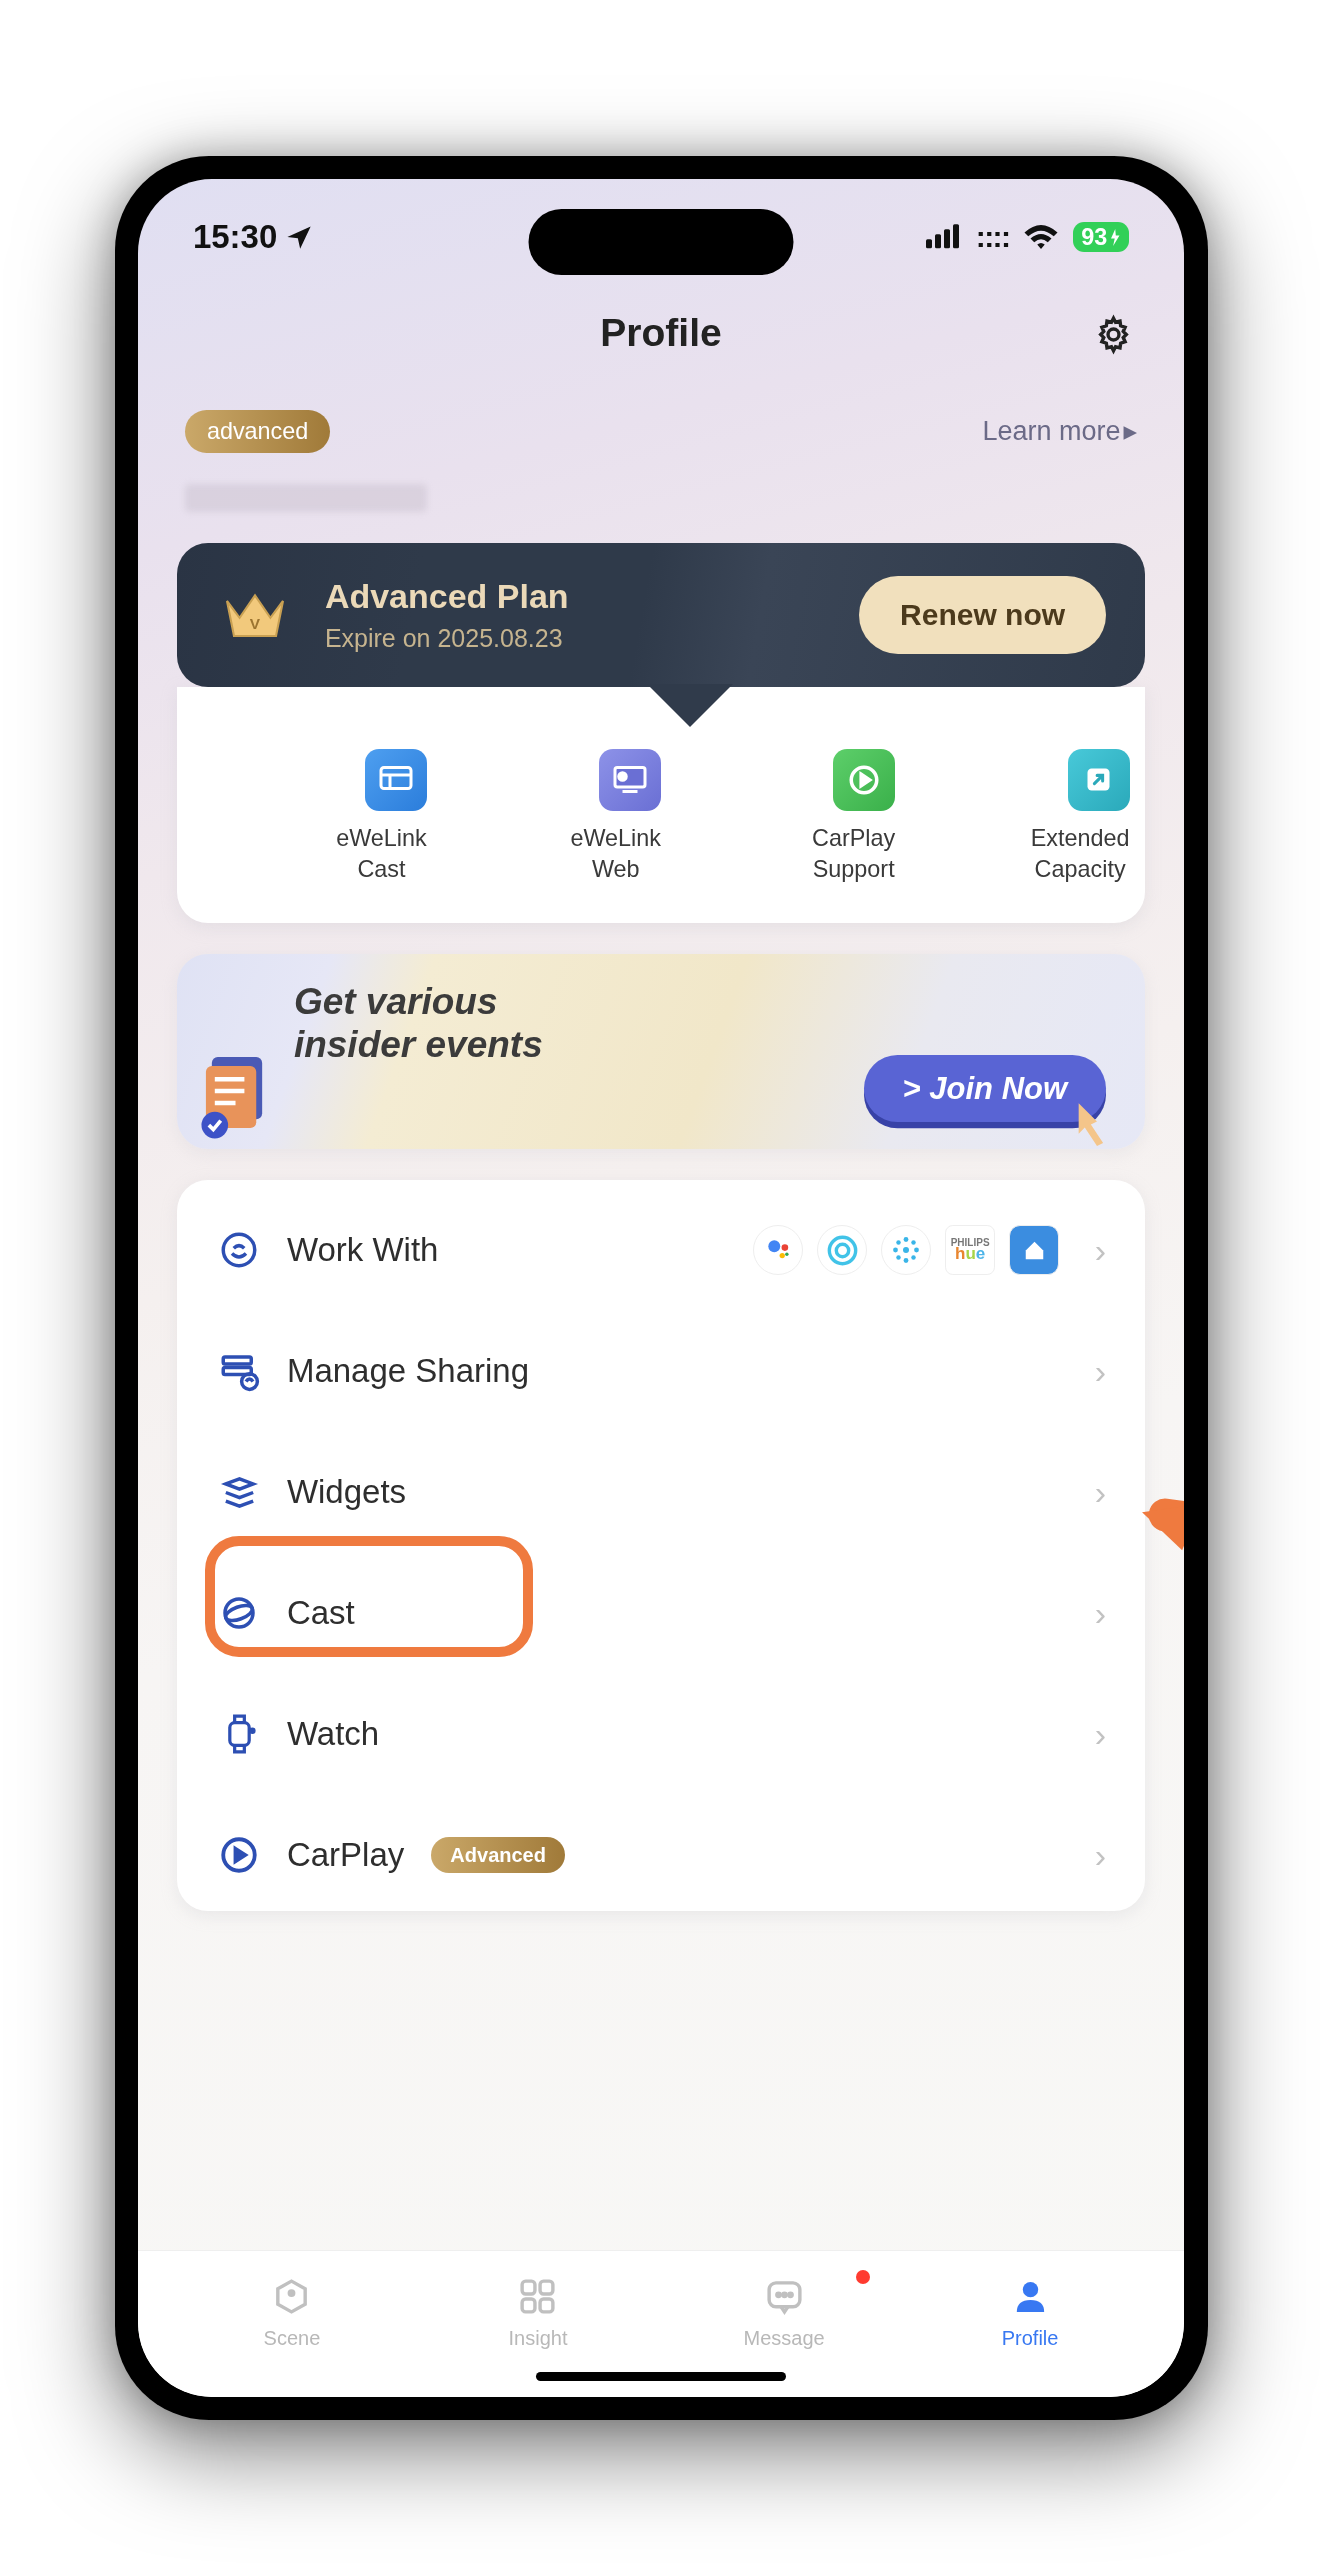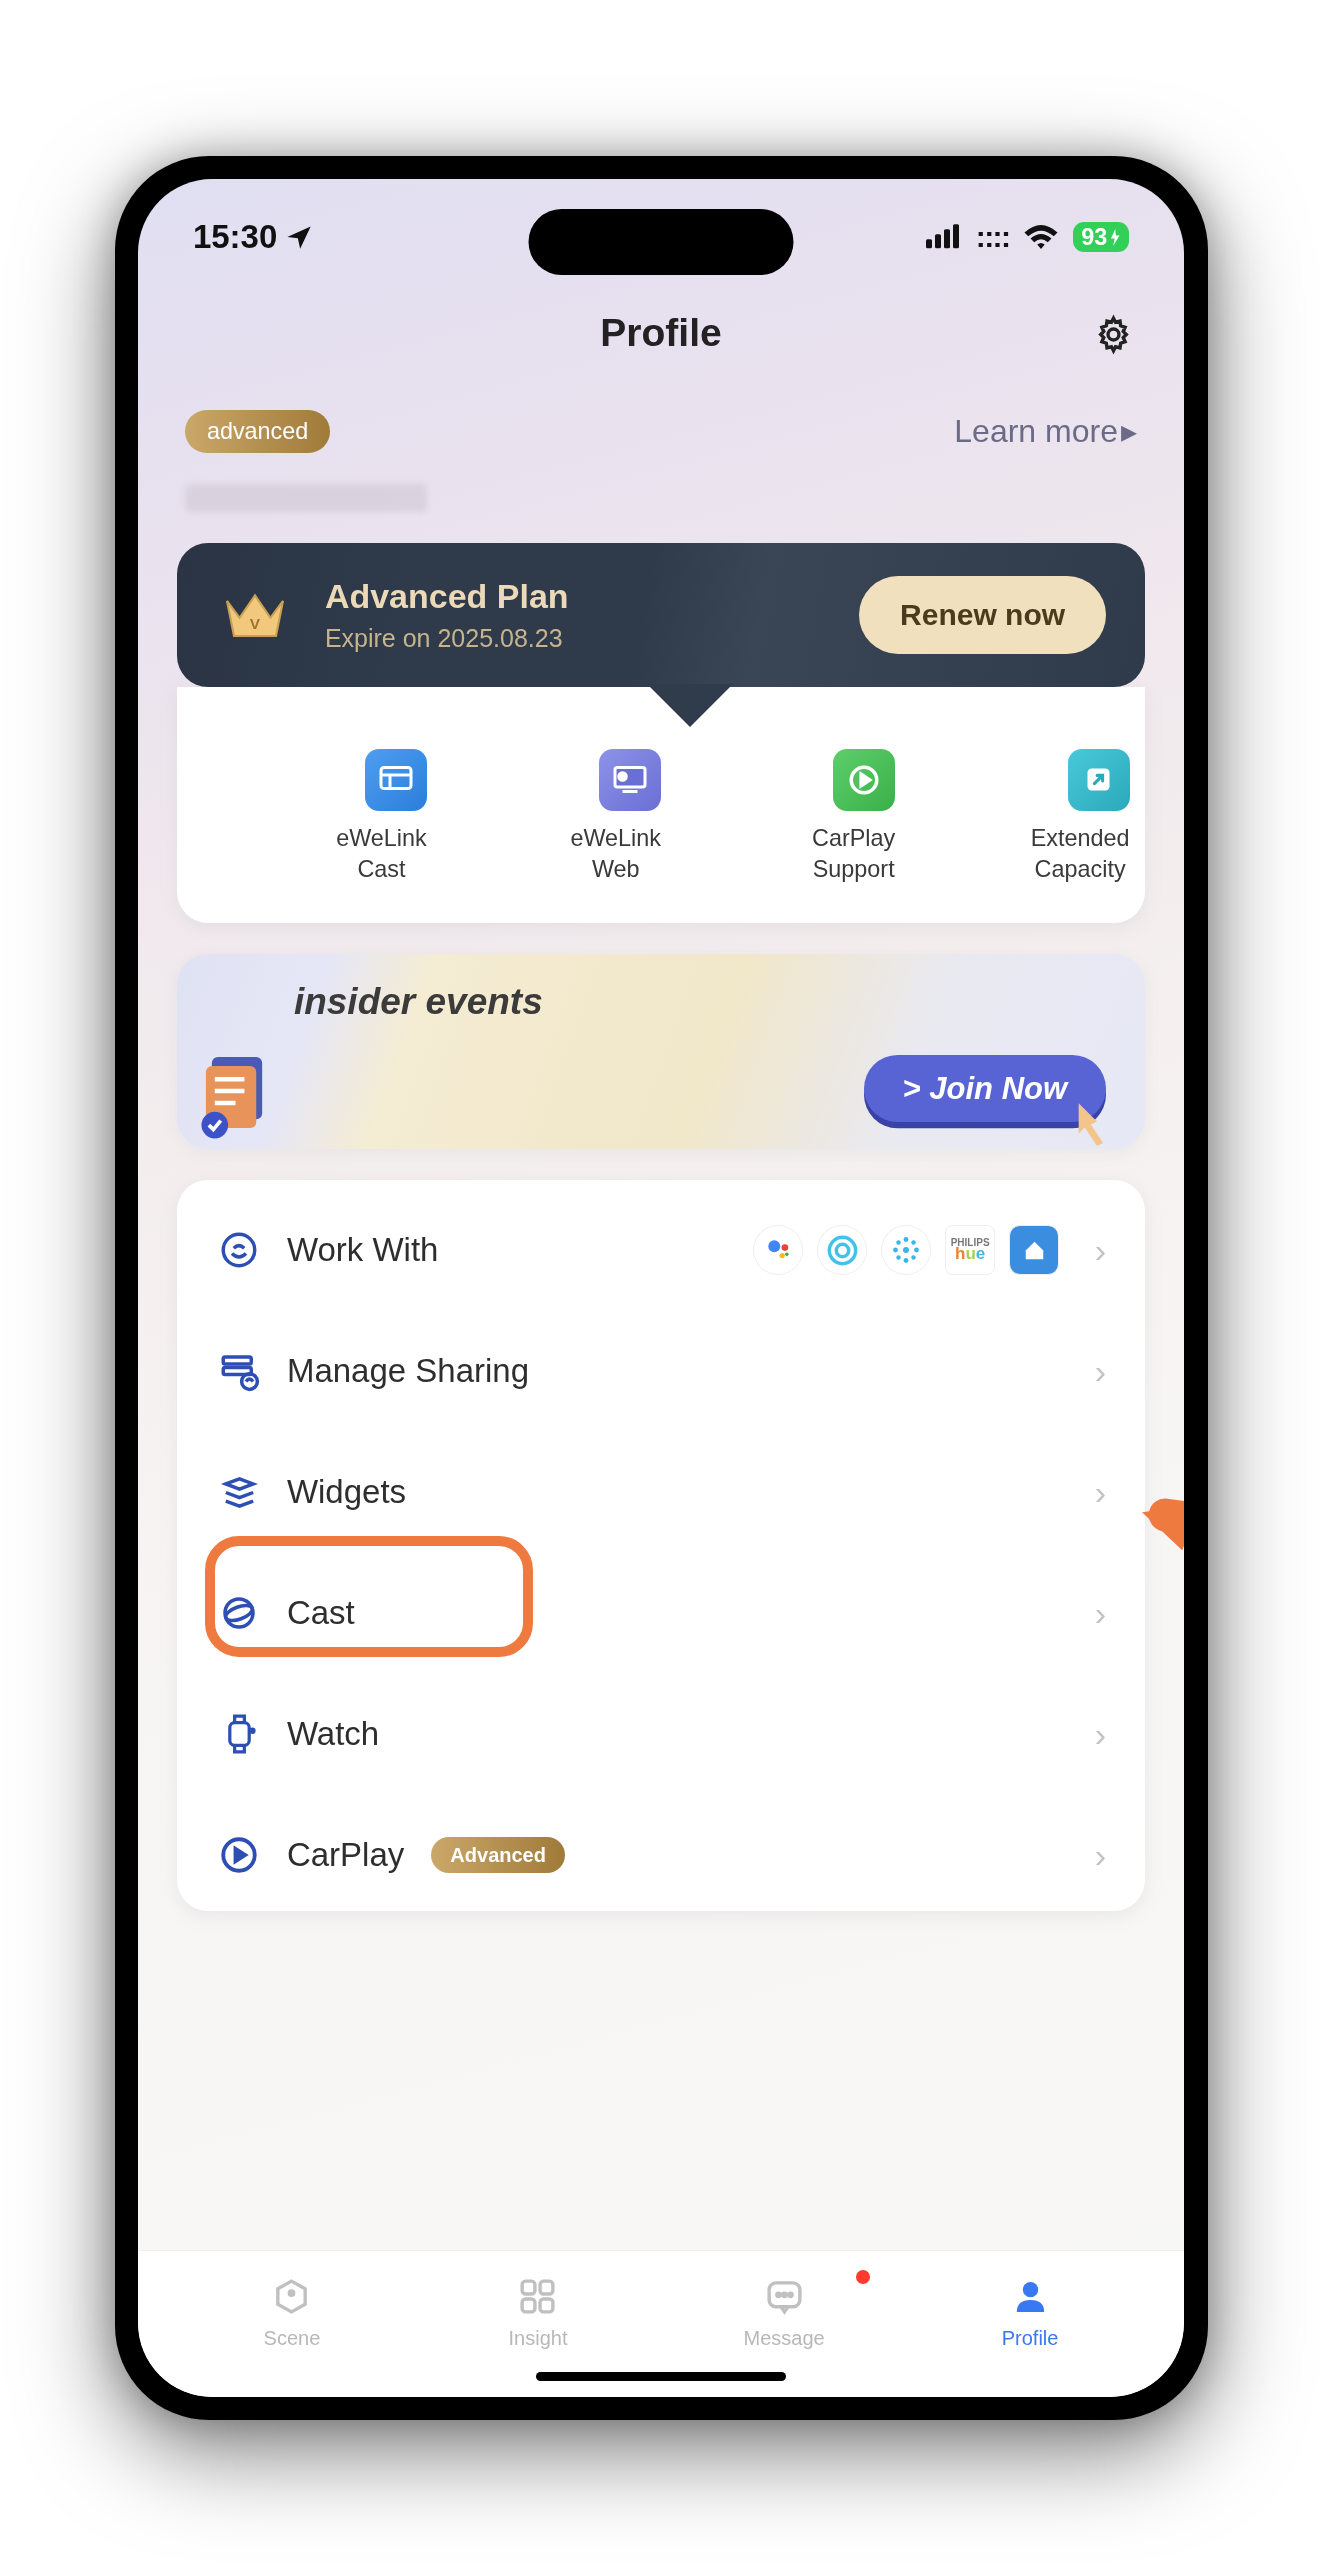--- a/index.html
+++ b/index.html
@@ -8,21 +8,21 @@
 .screen { width:100%; height:100%; border-radius:74px; overflow:hidden; background:linear-gradient(165deg,#e0dff2 0%,#e9e1ee 15%,#f0e8ed 28%,#f5f0ef 45%,#f7f5f4 60%,#f8f8f6 100%); position:relative; }
 .notch { position:absolute; top:30px; left:50%; transform:translateX(-50%); width:265px; height:66px; background:#000; border-radius:47px; z-index:50; }
 .status-bar { display:flex; justify-content:space-between; align-items:center; padding:39px 55px 15.6px; font-size:33px; font-weight:700; color:#111; }
 .status-left { display:flex; align-items:center; gap:7.8px; }
 .status-right { display:flex; align-items:center; gap:14px; }
 .header { padding:39px 47px 0; position:relative; text-align:center; }
 .header-title { font-size:39px; font-weight:700; color:#222; }
 .gear-btn { position:absolute; right:47px; top:39px; width:47px; height:47px; display:flex; align-items:center; justify-content:center; }
 .account-row { padding:55px 47px 23.4px; display:flex; justify-content:space-between; align-items:center; }
 .badge-adv { background:linear-gradient(90deg,#caa869,#a07a39); color:#fff; padding:7.8px 22px; border-radius:23.4px; font-size:23.4px; font-weight:500; display:inline-block; }
-.learn-more { color:#6b6a87; font-size:32px; font-weight:500; display:flex; align-items:center; gap:3.1px; }
+.learn-more { color:#6b6a87; font-size:27px; font-weight:500; display:flex; align-items:center; gap:3.1px; }
 .email-blur { margin:7.8px 47px 31px; width:242px; height:28px; background:rgba(163,154,170,.22); border-radius:4.7px; filter:blur(3.1px); }
 .plan-card { margin:15.6px 39px 0; position:relative; }
 .plan-body { background:linear-gradient(100deg,#2a3444 0%,#2f3a4a 25%,#2f3a4a 48%,#3a4556 60%,#2f3a4a 100%); border-radius:31px; padding:33px 39px; display:flex; align-items:center; gap:31px; position:relative; overflow:hidden; }
 .plan-body::after { content:""; position:absolute; left:52%; bottom:-35px; width:70px; height:70px; background:linear-gradient(135deg,#384354,#2e3848); transform:rotate(45deg); z-index:-1; }
 .plan-tail { position:absolute; left:53%; top:100%; transform:translate(-50%,-3.1px); width:0; height:0; border-left:43px solid transparent; border-right:43px solid transparent; border-top:43px solid #303b4b; }
 .crown { width:78px; height:78px; display:flex; align-items:center; justify-content:center; }
 .plan-text { flex:1; display:flex; flex-direction:column; gap:7.8px; }
 .plan-title { color:#ebd9b8; font-size:34px; font-weight:600; }
 .plan-sub { color:#c6b48f; font-size:25px; }
 .renew-btn { background:#f1e0bd; color:#4c3a1c; font-size:30px; font-weight:700; border:none; padding:22px 41px; border-radius:47px; }
@@ -175,20 +175,21 @@
             <rect x="8" y="2" width="34" height="42" rx="4" fill="#4a5ab5"></rect>
             <rect x="4" y="8" width="34" height="42" rx="4" fill="#e8935a"></rect>
             <line x1="10" y1="17" x2="30" y2="17" stroke="#fff" stroke-width="3"></line>
             <line x1="10" y1="25" x2="30" y2="25" stroke="#fff" stroke-width="3"></line>
             <line x1="10" y1="33" x2="24" y2="33" stroke="#fff" stroke-width="3"></line>
             <circle cx="10" cy="48" r="9" fill="#3d52c7"></circle>
             <path d="M6 48 L9 51 L14 45" stroke="#fff" stroke-width="2.5" fill="none"></path>
           </svg>
       </div>
       <div class="promo-title" style="margin-left:78px">
+        <div>Get various</div>
         <div>insider events</div>
       </div>
       <div class="join-btn">&gt; Join Now</div>
       <div class="pointer-hand">
         <svg width="62" height="55" viewBox="0 0 40 36">
             <path d="M8 6 L20 18 L16 20 L24 32 L20 34 L12 22 L8 26 Z" fill="#f4c58a"></path>
           </svg>
       </div>
     </div>
 

